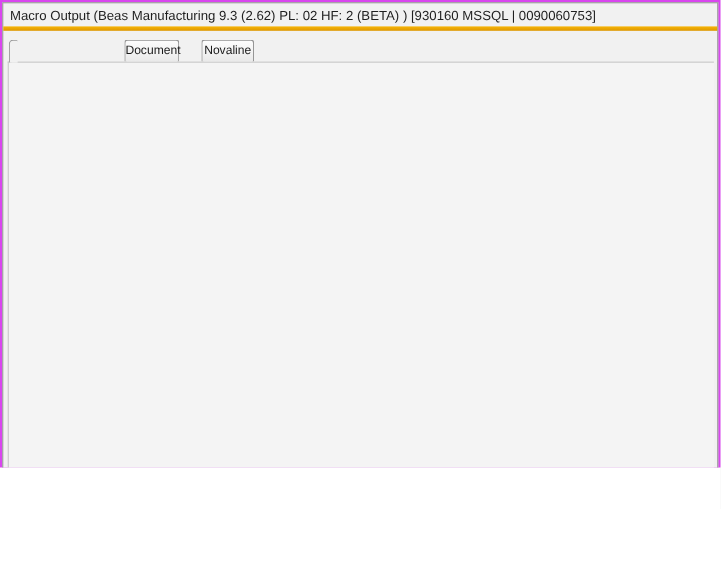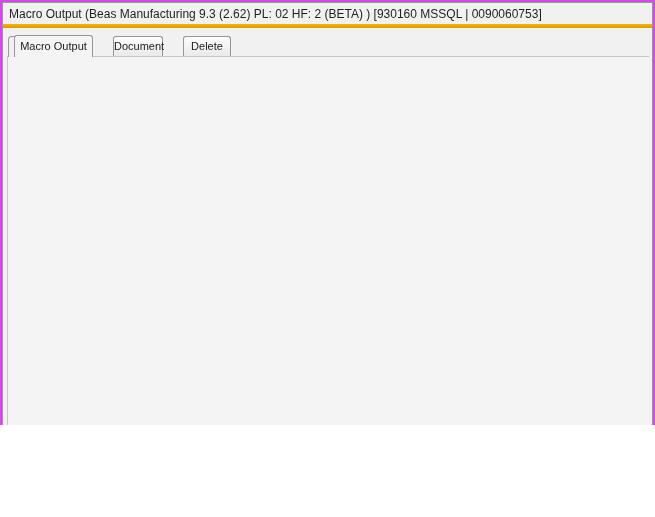--- a/index.html
+++ b/index.html
@@ -49,23 +49,22 @@
 
 <div id="screen">
   <div class="frame"></div>
 
   <div class="titlebar">
     <div class="title-text">Macro Output (Beas Manufacturing 9.3 (2.62) PL: 02 HF: 2 (BETA) ) [930160 MSSQL | 0090060753]</div>
   </div>
   <div class="accent"></div>
 
   <div class="tab-stub"></div>
-  <div class="tab active" style="left:14px;width:79px;"><span>Macro Output</span></div>
   <div class="tab" style="left:113px;width:50px;"><span>Document</span></div>
-  <div class="tab" style="left:183px;width:48px;"><span>Delete</span></div>
+  <div class="tab" style="left:183px;width:48px;"><span>Novaline</span></div>
 
   <div class="panel"></div>
 
   <div class="lbl" style="left:8px;top:59px;width:172px;">Number</div>
   <div class="field disabled" style="left:185px;top:59px;width:74px;height:15px;"></div>
 
   <div class="lbl" style="left:8px;top:76px;width:172px;">Description</div>
   <div class="field yellow" style="left:185px;top:75px;width:409px;height:16px;"></div>
 
   <div class="lbl" style="left:8px;top:94px;width:172px;">Run at</div>

